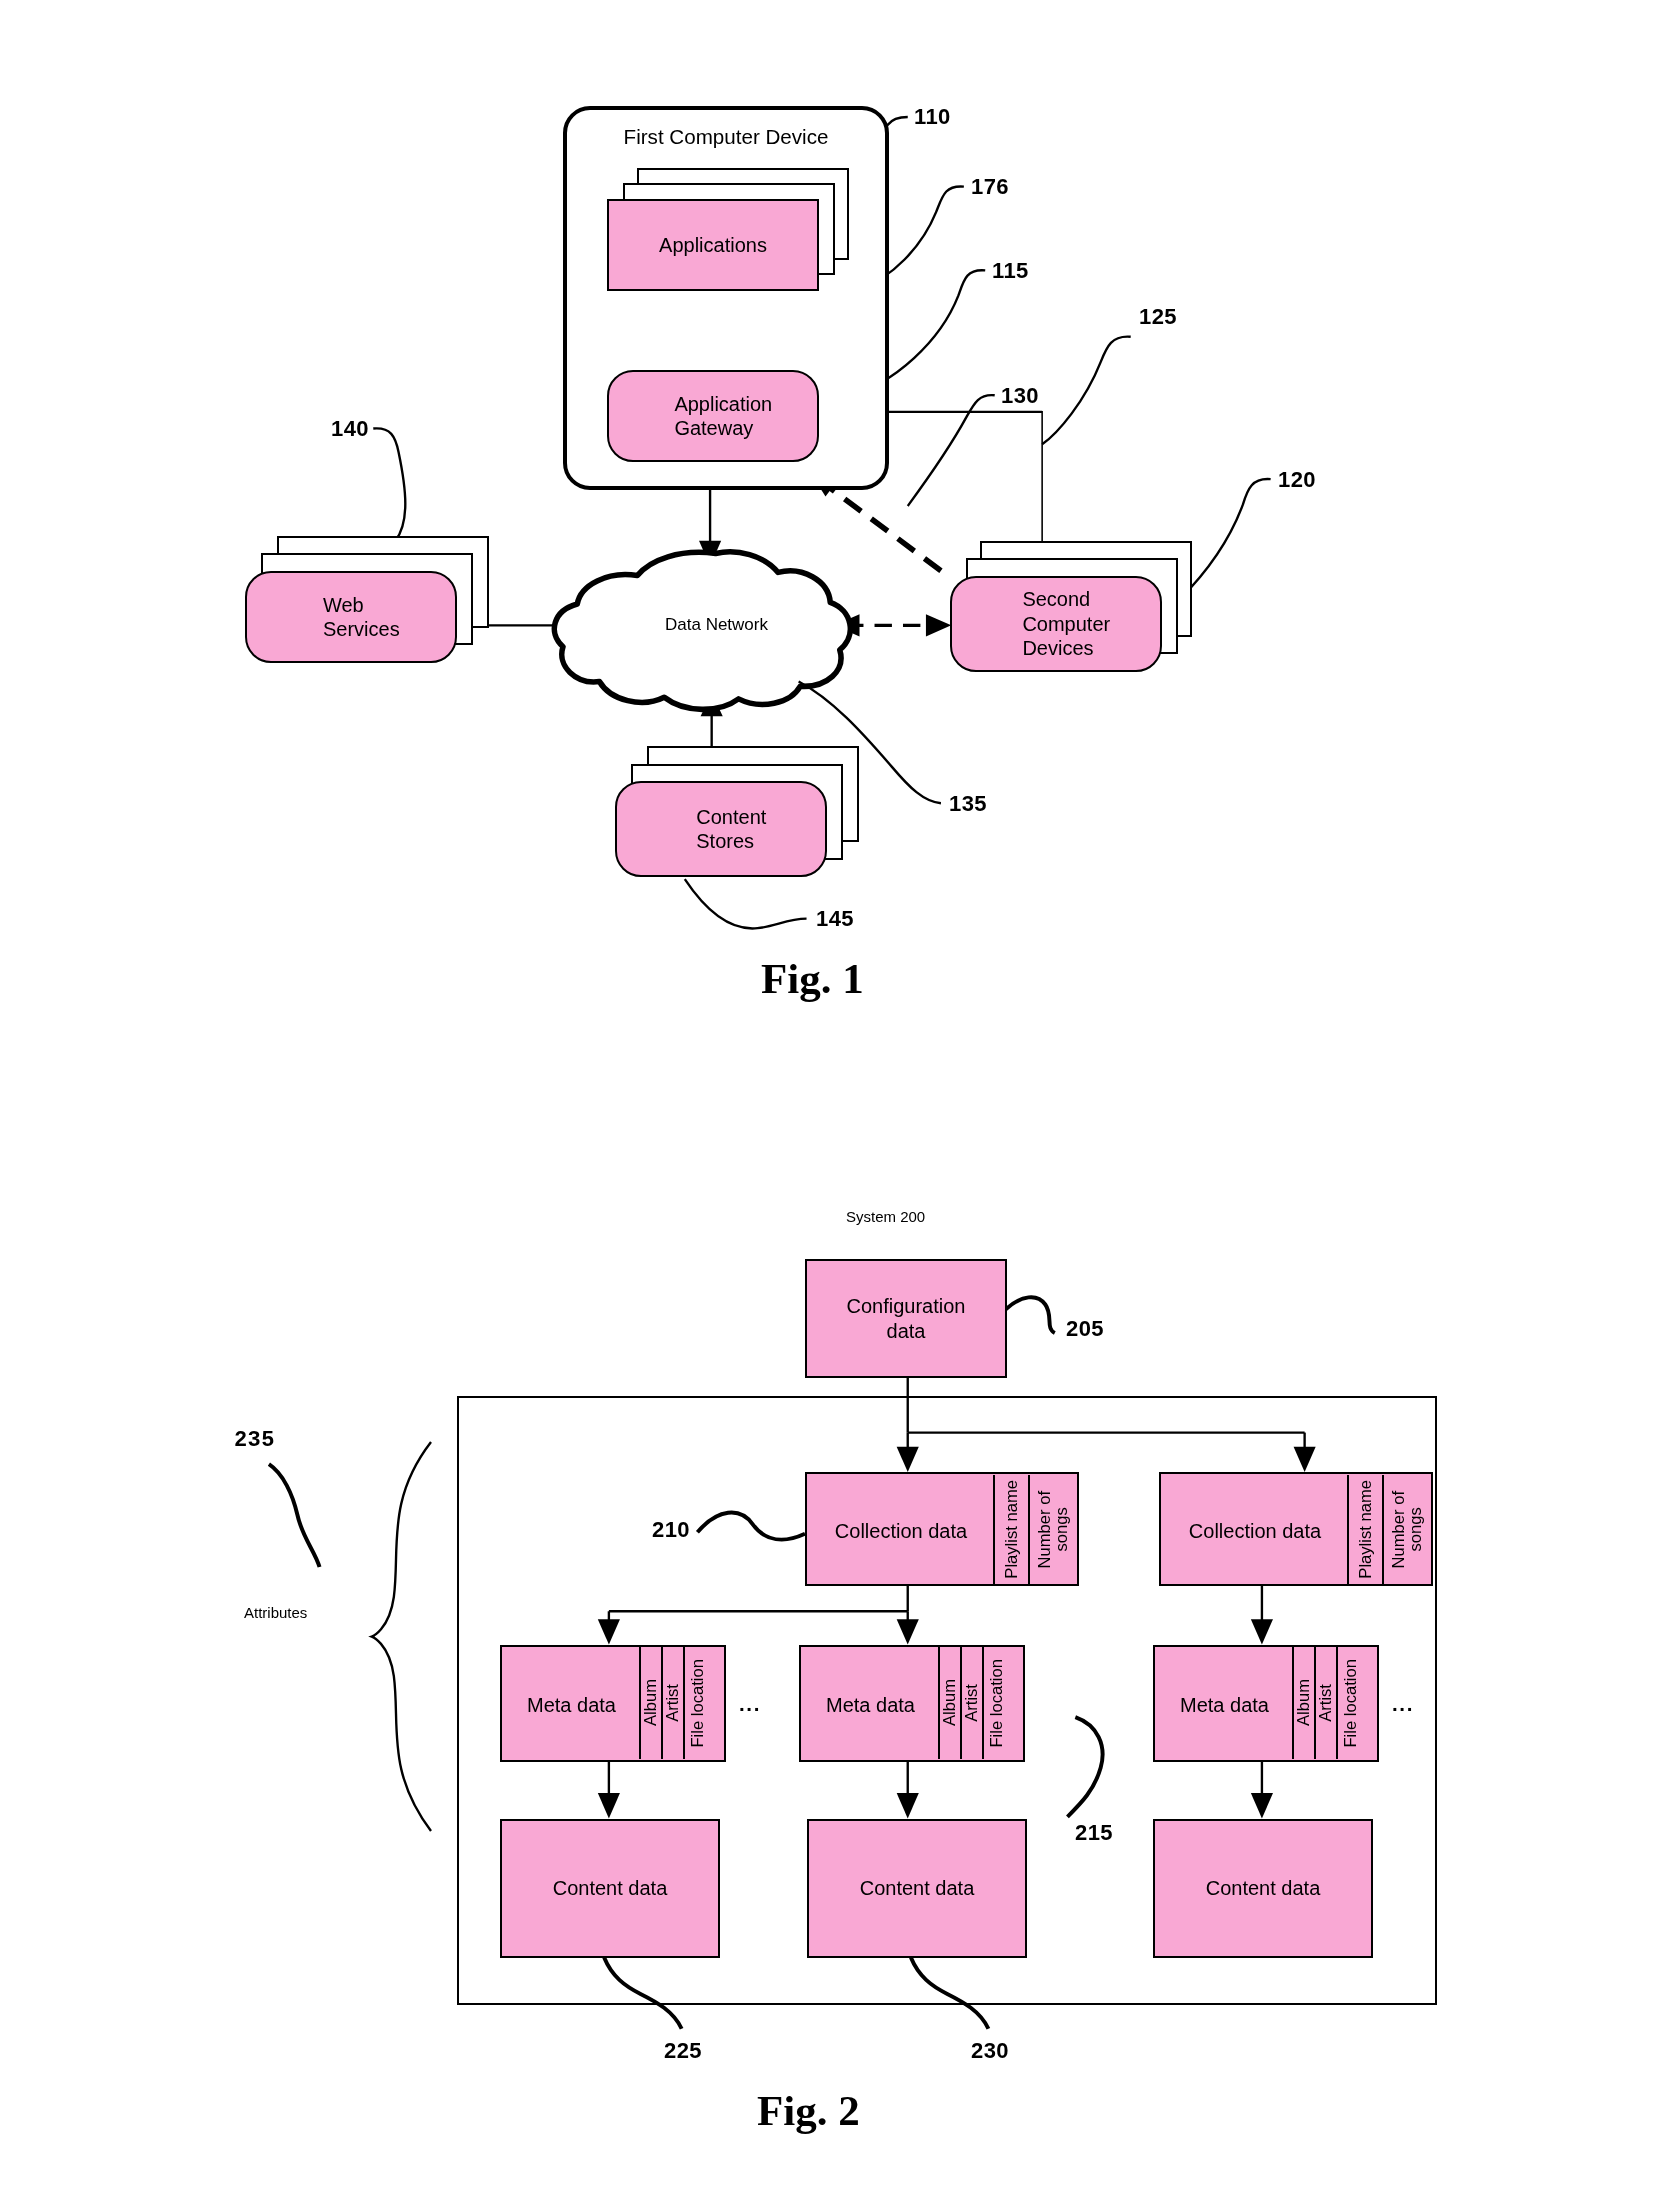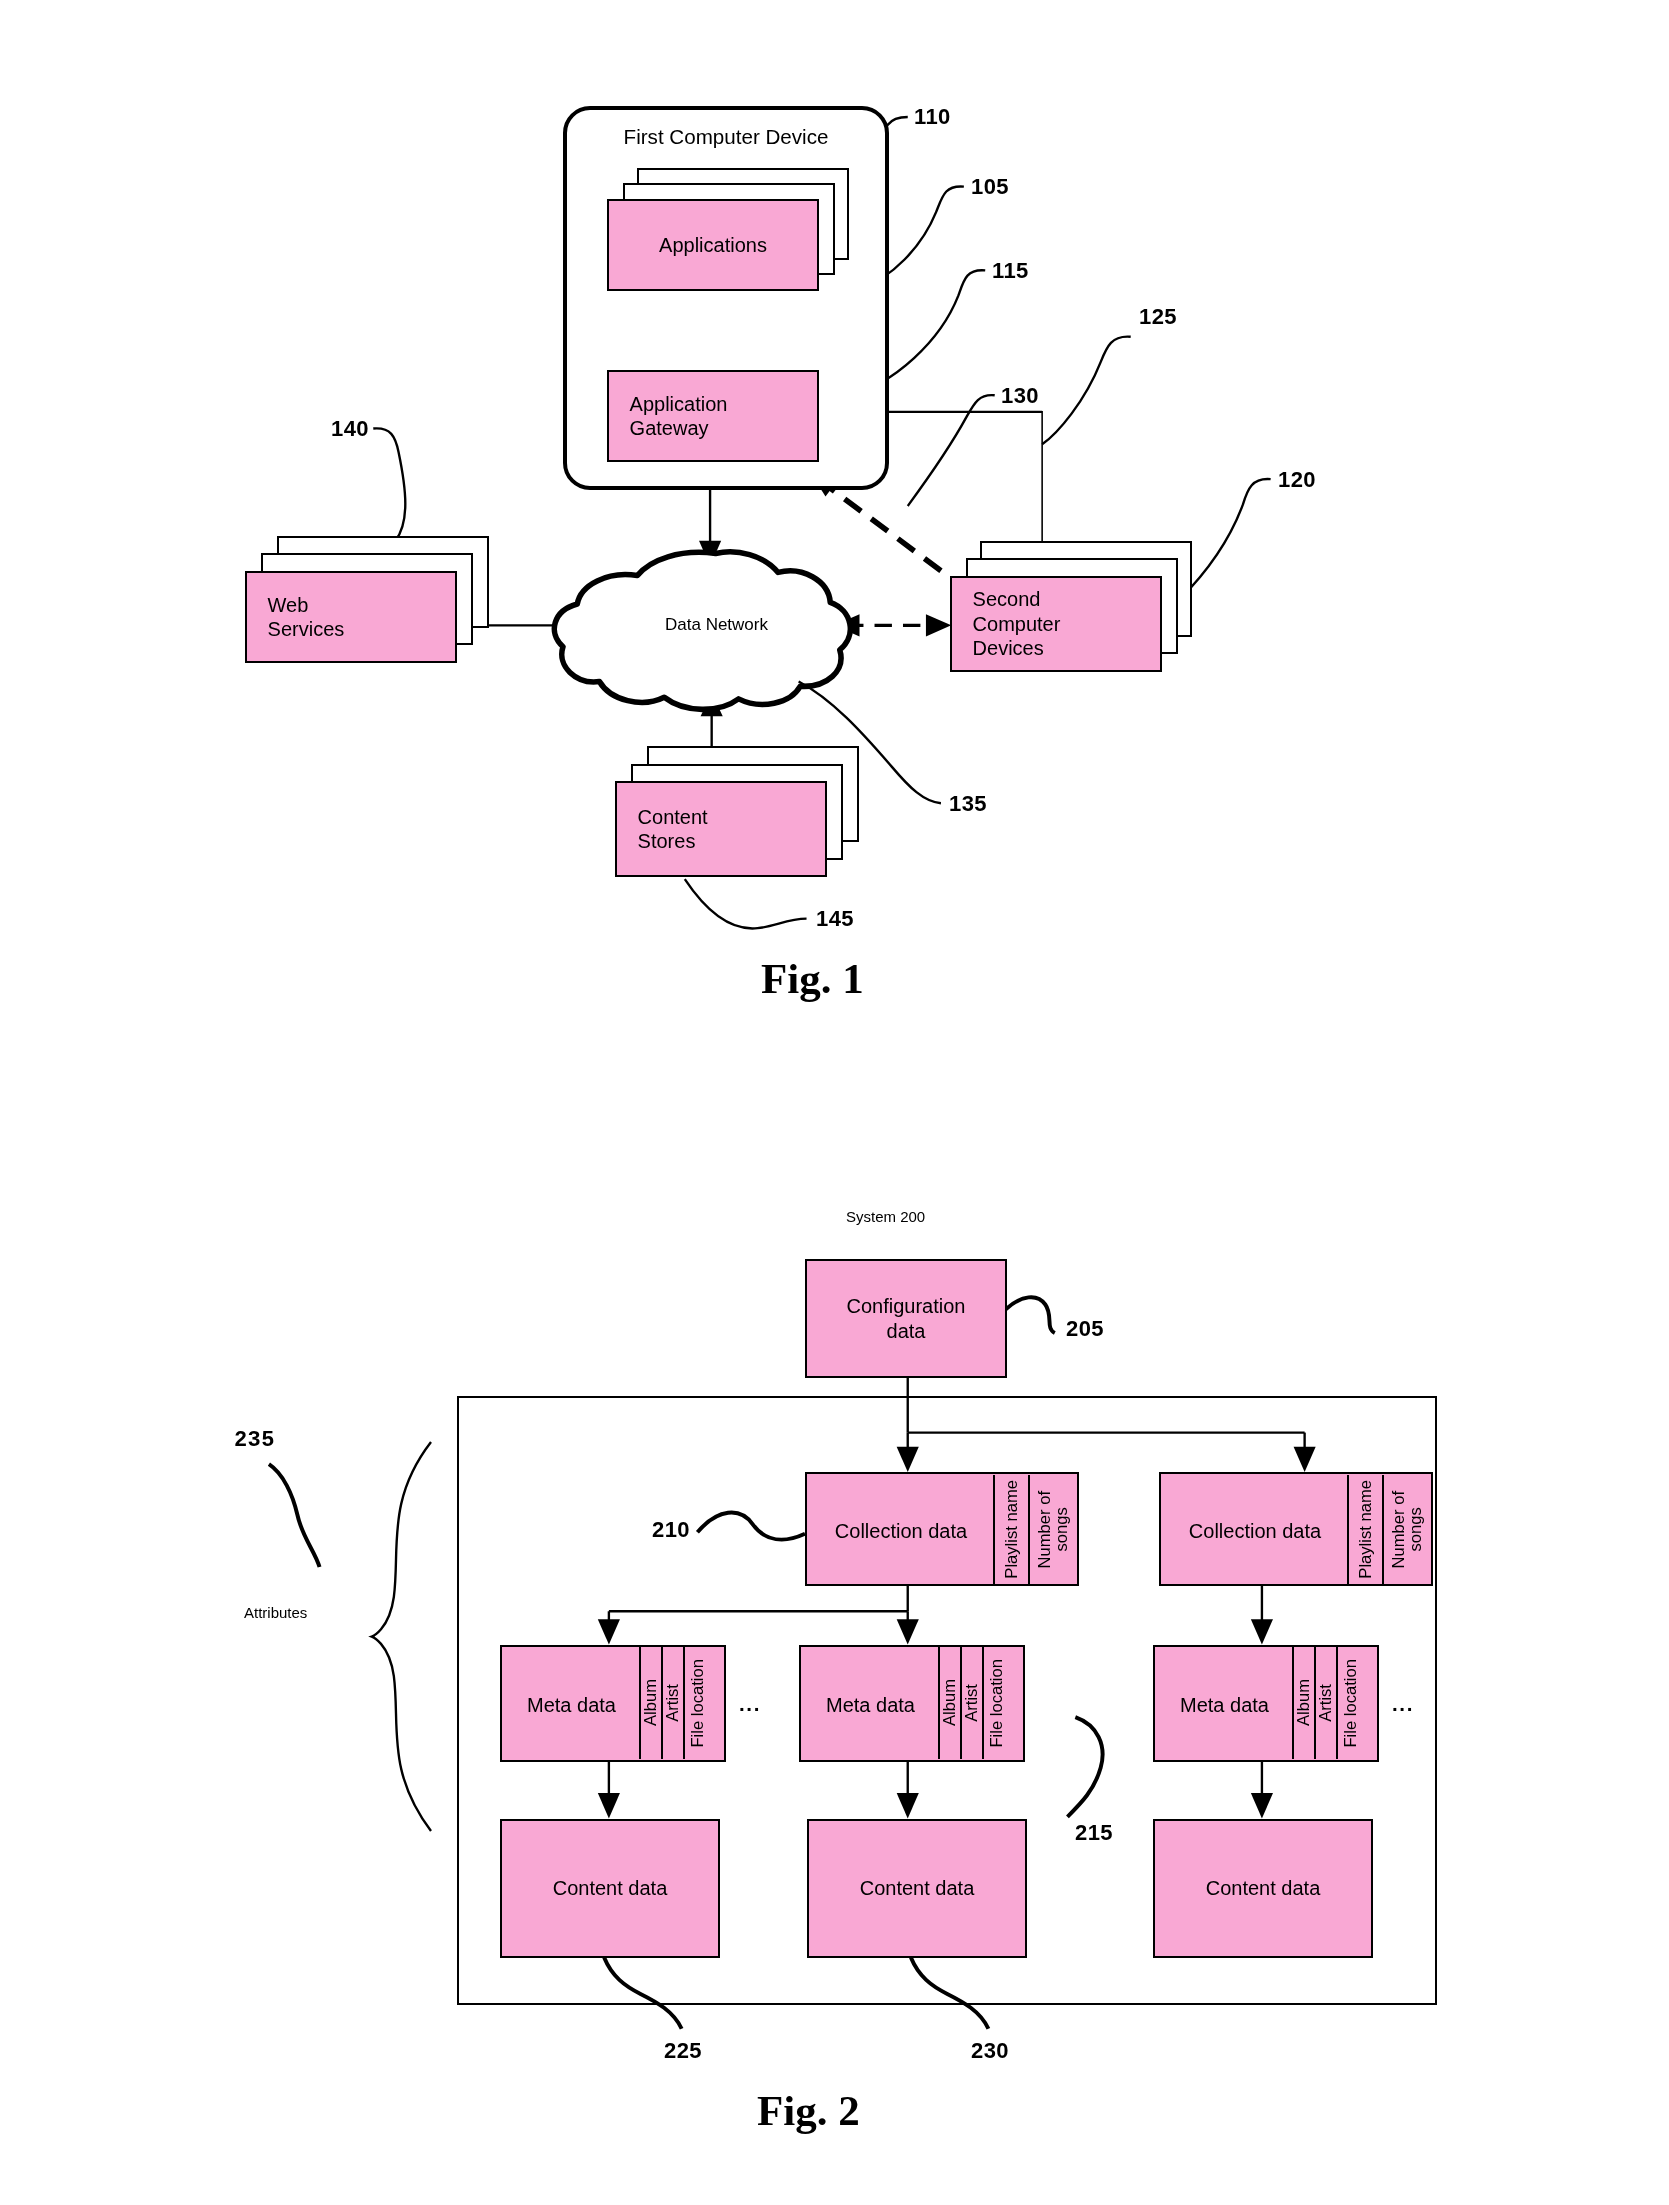--- a/index.html
+++ b/index.html
@@ -36,23 +36,24 @@
     border: 2.4px solid #000000;
     display: flex;
     align-items: center;
     justify-content: center;
     text-align: center;
     font-size: 20px;
     line-height: 1.22;
     font-family: "Liberation Sans", sans-serif;
   }
   .node.left-text {
-    justify-content: flex-start;
+    justify-content: center;
     padding-left: 20.6px;
     text-align: left;
+    border-radius: 26px;
   }
   .shadow-card {
     position: absolute;
     box-sizing: border-box;
     background: #ffffff;
     border: 2.4px solid #000000;
   }
   .rounded-frame {
     position: absolute;
     box-sizing: border-box;
@@ -344,21 +345,21 @@
   </div>
 
   <div class="shadow-card" style="left:647px; top:746px; width:212px; height:96px;"></div>
   <div class="shadow-card" style="left:631px; top:764px; width:212px; height:96px;"></div>
   <div class="node left-text" style="left:615px; top:781px; width:212px; height:96px;">
     <span style="white-space:pre-line;">Content
 Stores</span>
   </div>
 
   <div class="reflabel" style="left:914px; top:104px;">110</div>
-  <div class="reflabel" style="left:971px; top:174px;">105</div>
+  <div class="reflabel" style="left:971px; top:174px;">176</div>
   <div class="reflabel" style="left:992px; top:258px;">115</div>
   <div class="reflabel" style="left:1001px; top:383px;">130</div>
   <div class="reflabel" style="left:1139px; top:304px;">125</div>
   <div class="reflabel" style="left:1278px; top:467px;">120</div>
   <div class="reflabel" style="left:331px; top:416px;">140</div>
   <div class="reflabel" style="left:949px; top:791px;">135</div>
   <div class="reflabel" style="left:816px; top:906px;">145</div>
 
   <div class="figcaption" style="left:761px; top:954px;">Fig. 1</div>
 

